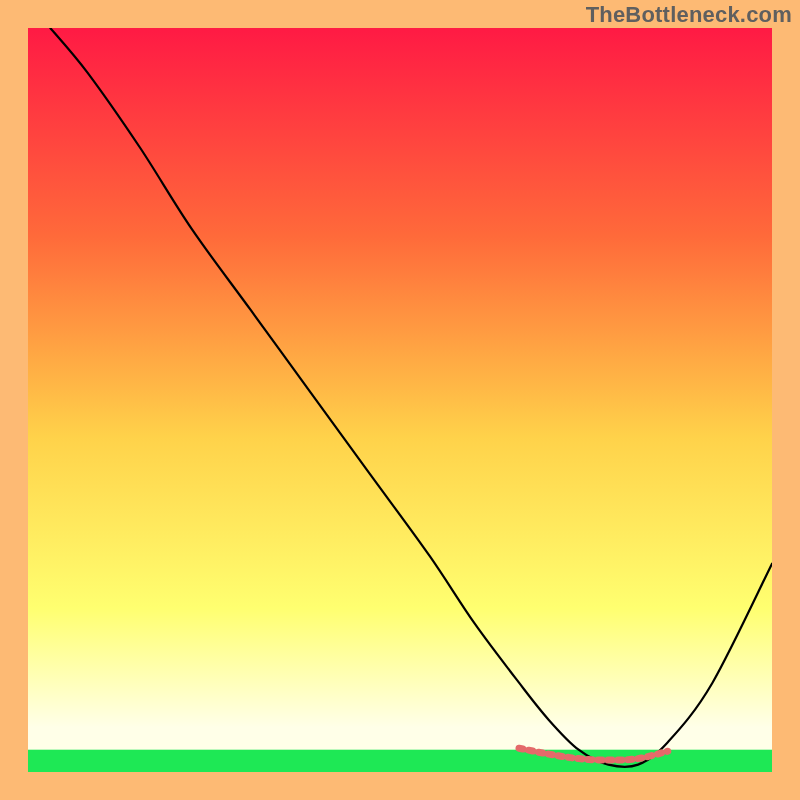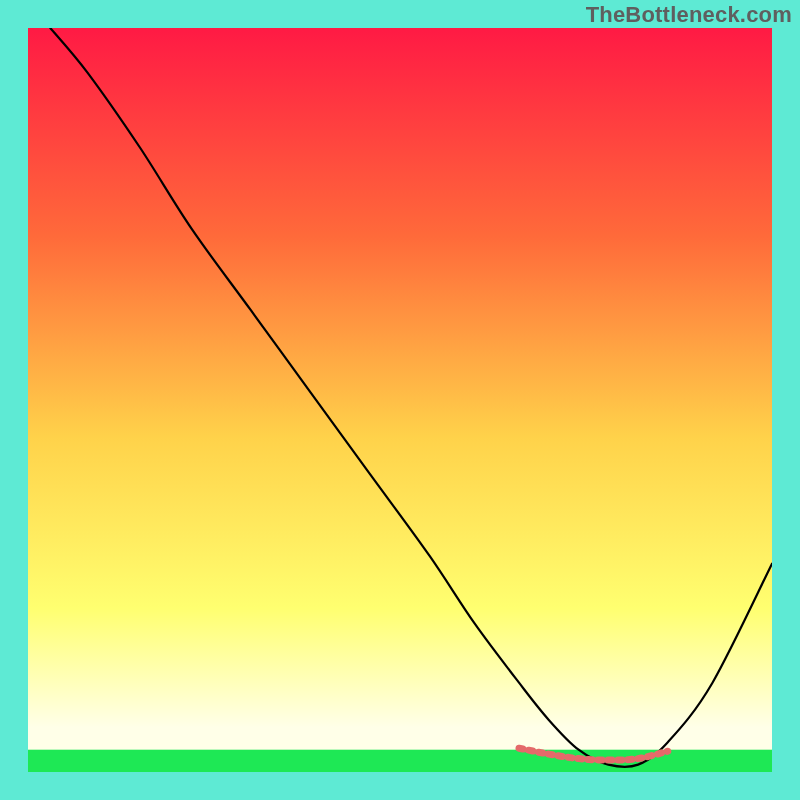--- a/index.html
+++ b/index.html
@@ -10,21 +10,21 @@
     background: #000;
     overflow: hidden;
     font-family: Arial, Helvetica, sans-serif;
   }
   .frame {
     position: absolute;
     left: 0;
     top: 0;
     width: 800px;
     height: 800px;
-    background: #5eead4;
+    background: #fdba74;
   }
   .watermark {
     position: absolute;
     top: 2px;
     right: 8px;
     color: #5f5f5f;
     font-size: 22px;
     font-weight: 600;
     letter-spacing: 0.2px;
     user-select: none;

